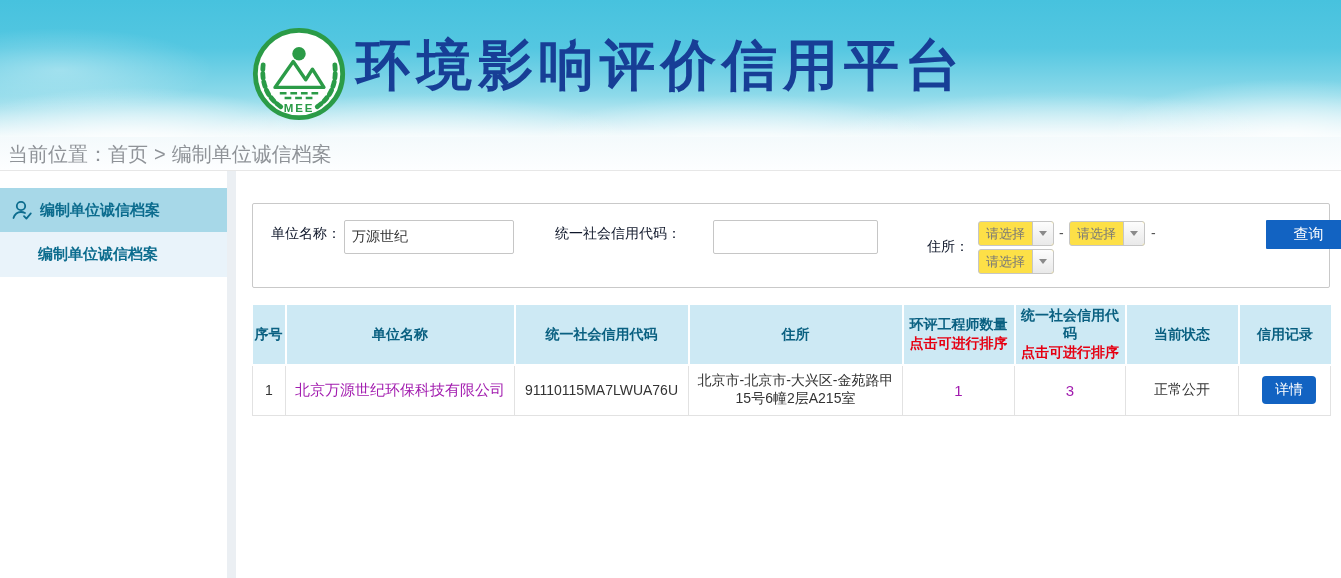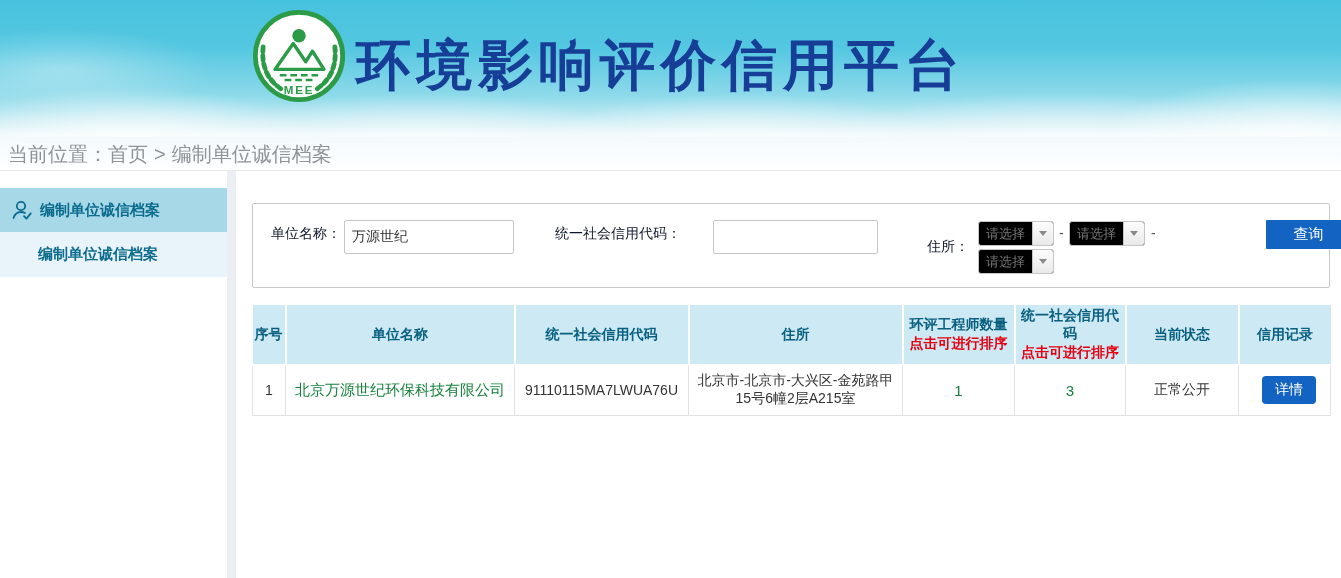--- a/index.html
+++ b/index.html
@@ -12,21 +12,21 @@
     position:relative; height:137px; overflow:hidden;
     background:
       radial-gradient(ellipse 280px 90px at 130px 150px, rgba(255,255,255,.97), rgba(255,255,255,0) 70%),
       radial-gradient(ellipse 360px 110px at 420px 170px, rgba(255,255,255,.92), rgba(255,255,255,0) 70%),
       radial-gradient(ellipse 320px 95px at 740px 160px, rgba(255,255,255,.85), rgba(255,255,255,0) 70%),
       radial-gradient(ellipse 400px 120px at 1060px 175px, rgba(255,255,255,.9), rgba(255,255,255,0) 70%),
       radial-gradient(ellipse 260px 80px at 1290px 135px, rgba(255,255,255,.8), rgba(255,255,255,0) 70%),
       radial-gradient(ellipse 220px 60px at 60px 70px, rgba(255,255,255,.35), rgba(255,255,255,0) 70%),
       linear-gradient(180deg,#47c2de 0%,#54c7e1 35%,#8edaea 70%,#d6f0f6 92%,#f2fafc 100%);
   }
-  .logo { position:absolute; left:251px; top:8px; width:96px; height:96px; }
+  .logo { position:absolute; left:251px; top:26px; width:96px; height:96px; }
   .site-title {
     position:absolute; left:356px; top:38px;
     font-size:55px; font-weight:900; color:#173e96; letter-spacing:6px;
     white-space:nowrap; line-height:1;
   }
 
   
   .breadcrumb {
     height:34px; line-height:34px; padding-left:8px;
     background:linear-gradient(180deg,#f4fafc 0%,#fdfeff 100%);
@@ -48,21 +48,21 @@
 
   
   .content { position:absolute; left:252px; top:203px; width:1078px; }
   .search-box { position:relative; height:85px; background:#fff;
                 border:1px solid #c9c9c9; border-radius:2px; }
   .f-label { position:absolute; font-size:14px; color:#0f172a; line-height:27px; white-space:nowrap; }
   .f-input { position:absolute; height:27px; border:1px solid #c6c6c6; border-radius:2px;
              font-size:14px; color:#333; padding:16px 7px; outline:none;
              font-family:"Liberation Sans","DejaVu Sans",sans-serif; }
   .combo { position:absolute; width:76px; height:25px; border:1px solid #c6c6c6;
-           border-radius:3px; background:#000000; display:flex; cursor:pointer; }
+           border-radius:3px; background:#fde047; display:flex; cursor:pointer; }
   .combo-text { flex:1; font-size:13px; color:#777; line-height:23px; padding-left:7px;
                 overflow:hidden; white-space:nowrap; }
   .combo-btn { width:21px; border-left:1px solid #c6c6c6; border-radius:0 2px 2px 0;
                background:linear-gradient(180deg,#fdfdfd,#e9e9e9);
                display:flex; align-items:center; justify-content:center; }
   .tri { width:0; height:0; border-left:4px solid transparent; border-right:4px solid transparent;
          border-top:5px solid #8a8a8a; }
   .dash { position:absolute; font-size:14px; color:#555; line-height:25px; }
   .btn-query { position:absolute; left:1013px; top:16px; width:85px; height:29px;
                background:#1263c2; color:#fff; font-size:15px; border:none; border-radius:1px;
@@ -71,21 +71,21 @@
   
   .result-table { margin-top:17px; width:1078px; border-collapse:collapse; table-layout:fixed; }
   .result-table th { background:#cde9f4; height:40px; font-size:14px; font-weight:bold;
                      color:#0a6081; text-align:center; vertical-align:middle;
                      border-right:2px solid #fff; border-bottom:2px solid #fff; padding:2px; }
   .result-table th:last-child { border-right:none; }
   .sort-hint { color:#e60012; font-size:14px; font-weight:bold; margin-top:1px; }
   .result-table td { background:#fff; height:50px; font-size:14px; color:#333;
                      text-align:center; vertical-align:middle;
                      border:1px solid #e2e2e2; padding:2px 4px; }
-  .link { color:#15803d; text-decoration:none; cursor:pointer; }
+  .link { color:#a21caf; text-decoration:none; cursor:pointer; }
   td .company { font-size:15px; }
   td .num { font-size:15px; }
   .btn-detail { background:#1263c2; color:#fff; font-size:14px; border:none;
                 border-radius:4px; padding:5px 13px; cursor:pointer;
                 font-family:Liberation Sans, sans-serif;margin-left:9px; }
 </style>
 </head>
 <body>
 
 <div class="page">

